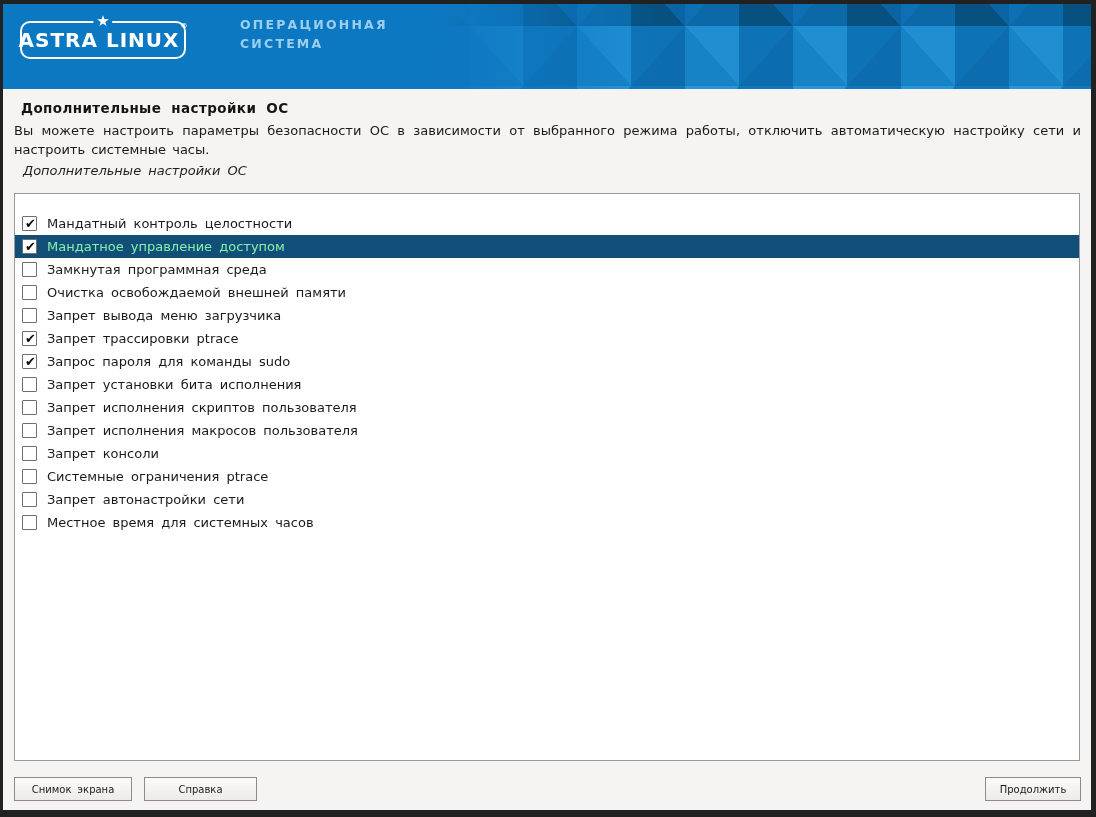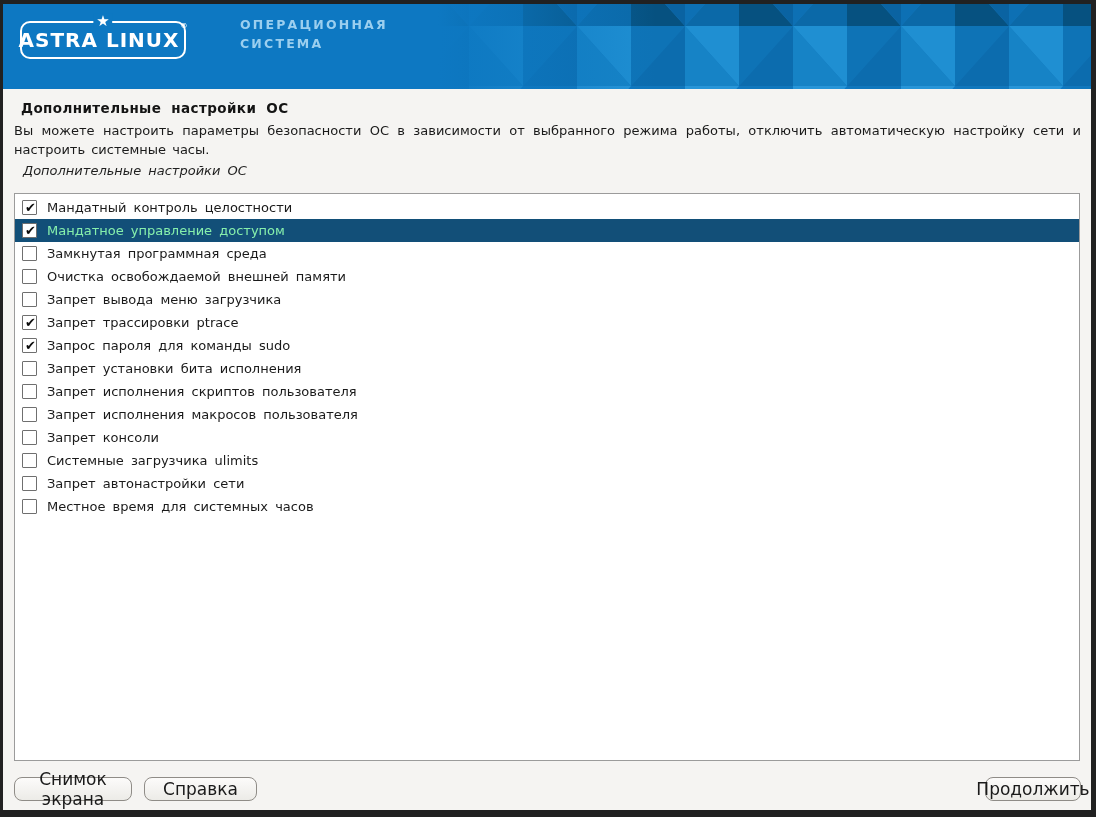--- a/index.html
+++ b/index.html
@@ -28,33 +28,33 @@
 
   
   .page-title{position:absolute;left:18px;top:96px;font-size:13.5px;font-weight:bold;color:#141414;
               letter-spacing:.4px;word-spacing:5px;}
   .page-desc{position:absolute;left:11px;top:117px;width:1067px;font-size:13px;line-height:19px;color:#1a1a1a;
              text-align:justify;word-spacing:2px;}
   .page-subtitle{position:absolute;left:20px;top:159px;font-size:13px;font-style:italic;color:#1f1f1f;word-spacing:3px;}
 
   
   .panel{position:absolute;left:11px;top:189px;width:1066px;height:568px;background:#ffffff;
-         border:1px solid #9b9b9b;overflow:hidden;padding-top:2px;}
+         border:1px solid #9b9b9b;overflow:hidden;padding-top:18px;}
   .row{display:flex;align-items:center;height:23px;padding-left:7px;cursor:default;}
   .row.selected{background:var(--selection,#124f78);}
   .row .label{font-size:13px;color:#1a1a1a;word-spacing:3px;white-space:nowrap;}
   .row.selected .label{color:#86efac;}
   .checkbox{position:relative;width:15px;height:15px;flex:0 0 15px;background:#ffffff;border:1px solid #6f6f6f;
             border-radius:1px;margin-right:10px;}
   .row.checked .checkbox::after{content:"✔";position:absolute;left:0;top:-2px;width:15px;text-align:center;
             font-size:13px;line-height:17px;color:#0b0b0b;}
 
   
   .btn{position:absolute;top:773px;height:24px;background:linear-gradient(#fcfbfa,#ecebe7);
-       border:1px solid #8f8c87;border-radius:8px;font-family:inherit;font-size:17px;color:#1a1a1a;
+       border:1px solid #8f8c87;border-radius:0;font-family:inherit;font-size:10px;color:#1a1a1a;
        display:flex;align-items:center;justify-content:center;word-spacing:3px;padding:0 10px;cursor:default;}
   .btn-screenshot{left:11px;width:118px;}
   .btn-help{left:141px;width:113px;}
   .btn-continue{right:10px;width:96px;}
 </style>
 </head>
 <body>
 
 <div class="window">
   <div class="inner">
@@ -141,21 +141,21 @@
         <div class="row">
     <span class="checkbox"></span>
     <span class="label">Запрет исполнения макросов пользователя</span>
   </div>
         <div class="row">
     <span class="checkbox"></span>
     <span class="label">Запрет консоли</span>
   </div>
         <div class="row">
     <span class="checkbox"></span>
-    <span class="label">Системные загрузчика ulimits</span>
+    <span class="label">Системные ограничения ptrace</span>
   </div>
         <div class="row">
     <span class="checkbox"></span>
     <span class="label">Запрет автонастройки сети</span>
   </div>
         <div class="row">
     <span class="checkbox"></span>
     <span class="label">Местное время для системных часов</span>
   </div>
       </div>

